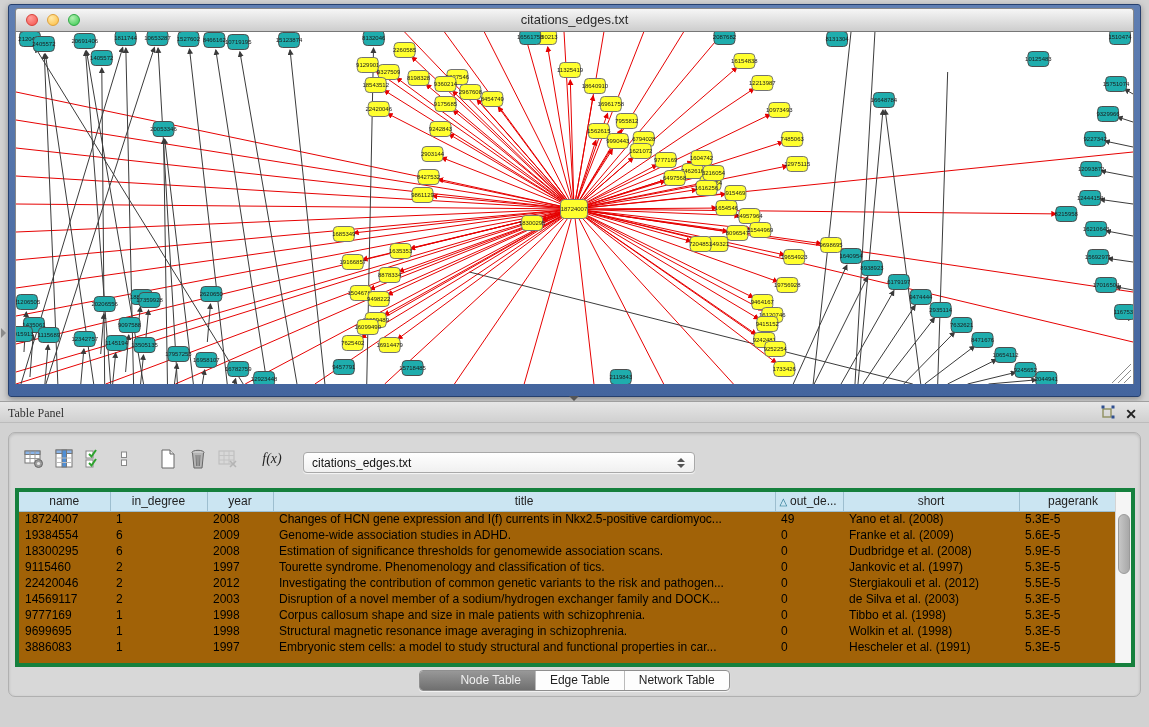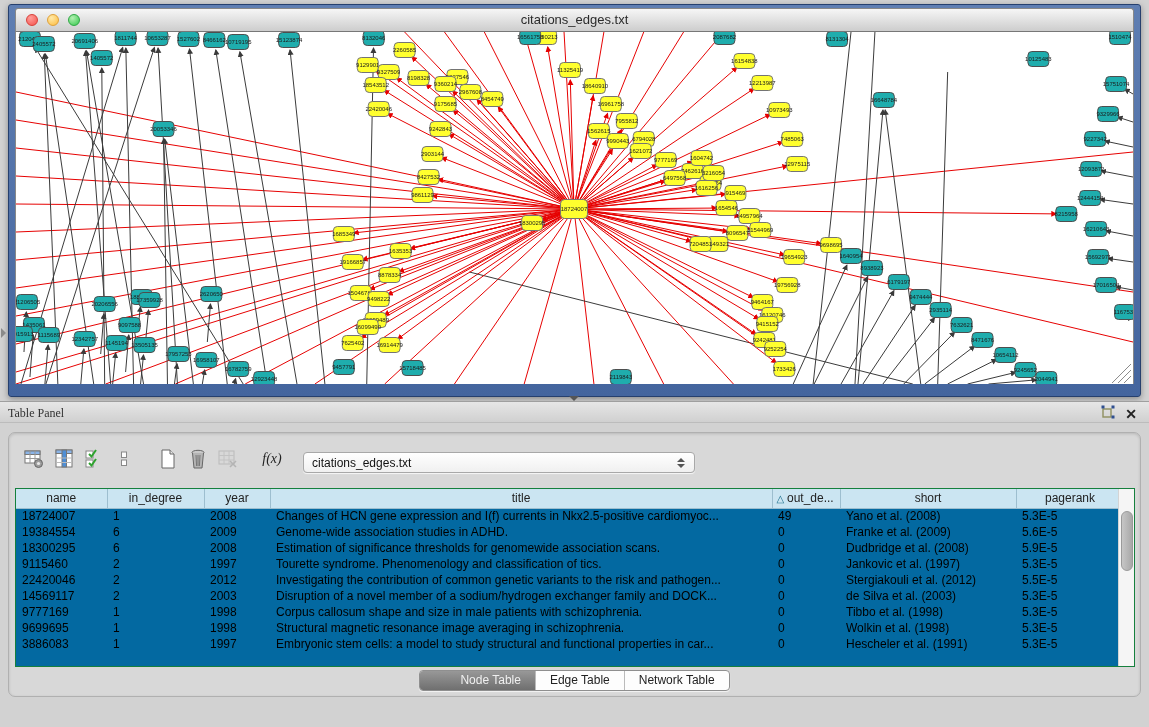--- a/index.html
+++ b/index.html
@@ -51,22 +51,22 @@
   .tb-gap{width:14px;}
   .fx{font-family:"Liberation Serif",serif;font-style:italic;font-size:14px;color:#222;}
   .combo{margin-left:16px;width:392px;height:21px;background:linear-gradient(#ffffff,#f0f0f0);
     border:1px solid #a8a8a8;border-radius:4px;display:flex;align-items:center;box-sizing:border-box;
     box-shadow:0 1px 1px rgba(255,255,255,.8);}
   .combo-text{flex:1;font-size:12px;color:#111;padding-left:8px;white-space:nowrap;overflow:hidden;}
   .combo-stepper{width:18px;display:flex;flex-direction:column;align-items:center;gap:2px;padding-right:4px;}
   .step-up{width:0;height:0;border-left:4px solid transparent;border-right:4px solid transparent;border-bottom:4px solid #555;}
   .step-dn{width:0;height:0;border-left:4px solid transparent;border-right:4px solid transparent;border-top:4px solid #555;}
 
-  .table-wrap{position:absolute;left:6px;right:5px;top:55px;bottom:29px;background:#0369a1;
-    border:1px solid #15803d;display:flex;}
+  .table-wrap{position:absolute;left:6px;right:5px;top:55px;bottom:29px;background:#a16207;
+    border:4px solid #15803d;display:flex;}
   .tbl-area{flex:1;overflow:hidden;}
   table.tbl{border-collapse:collapse;table-layout:fixed;width:100%;}
   table.tbl th{background:#cbe5f2;border-right:1px solid #9dbecf;border-bottom:1px solid #9dbecf;
     font-weight:normal;font-size:12px;color:#222;text-align:center;height:19px;padding:0 4px;
     white-space:nowrap;overflow:hidden;box-sizing:border-box;}
   table.tbl th.sorted{text-align:left;}
   table.tbl th .tri{color:#1d6f8c;font-size:10px;}
   table.tbl td{font-size:12px;color:#000;height:16px;padding:0 4px 0 6px;white-space:nowrap;
     overflow:hidden;box-sizing:border-box;}
   .vscroll{width:15px;background:#f5f5f5;border-left:1px solid #d4d4d4;position:relative;}

